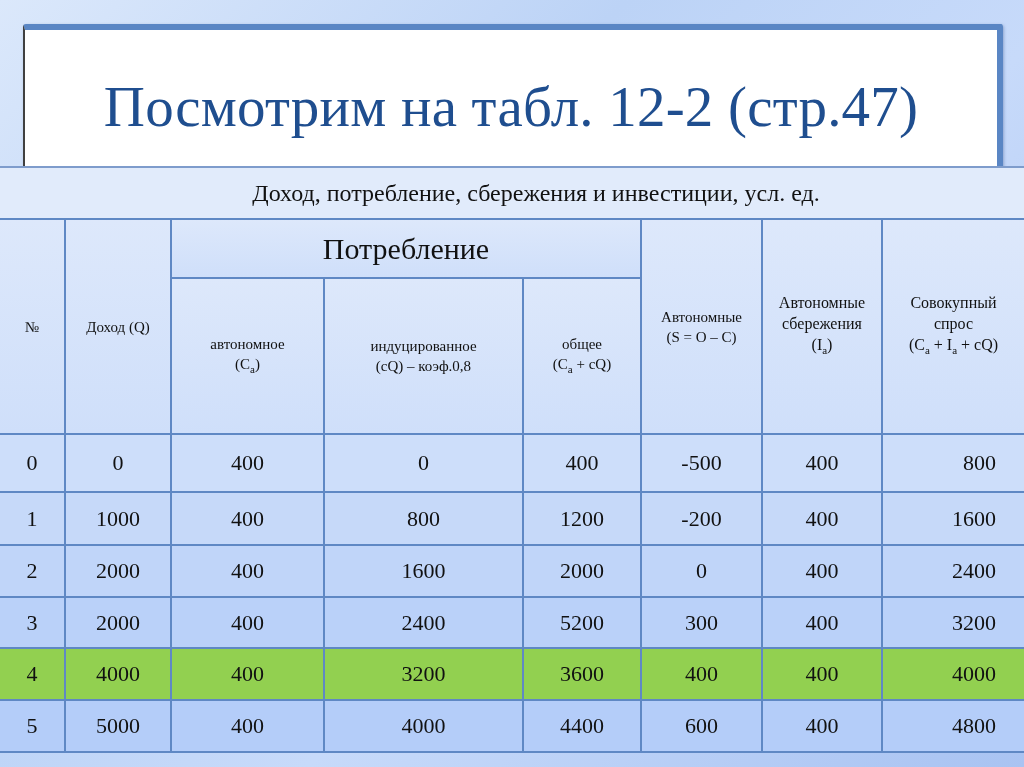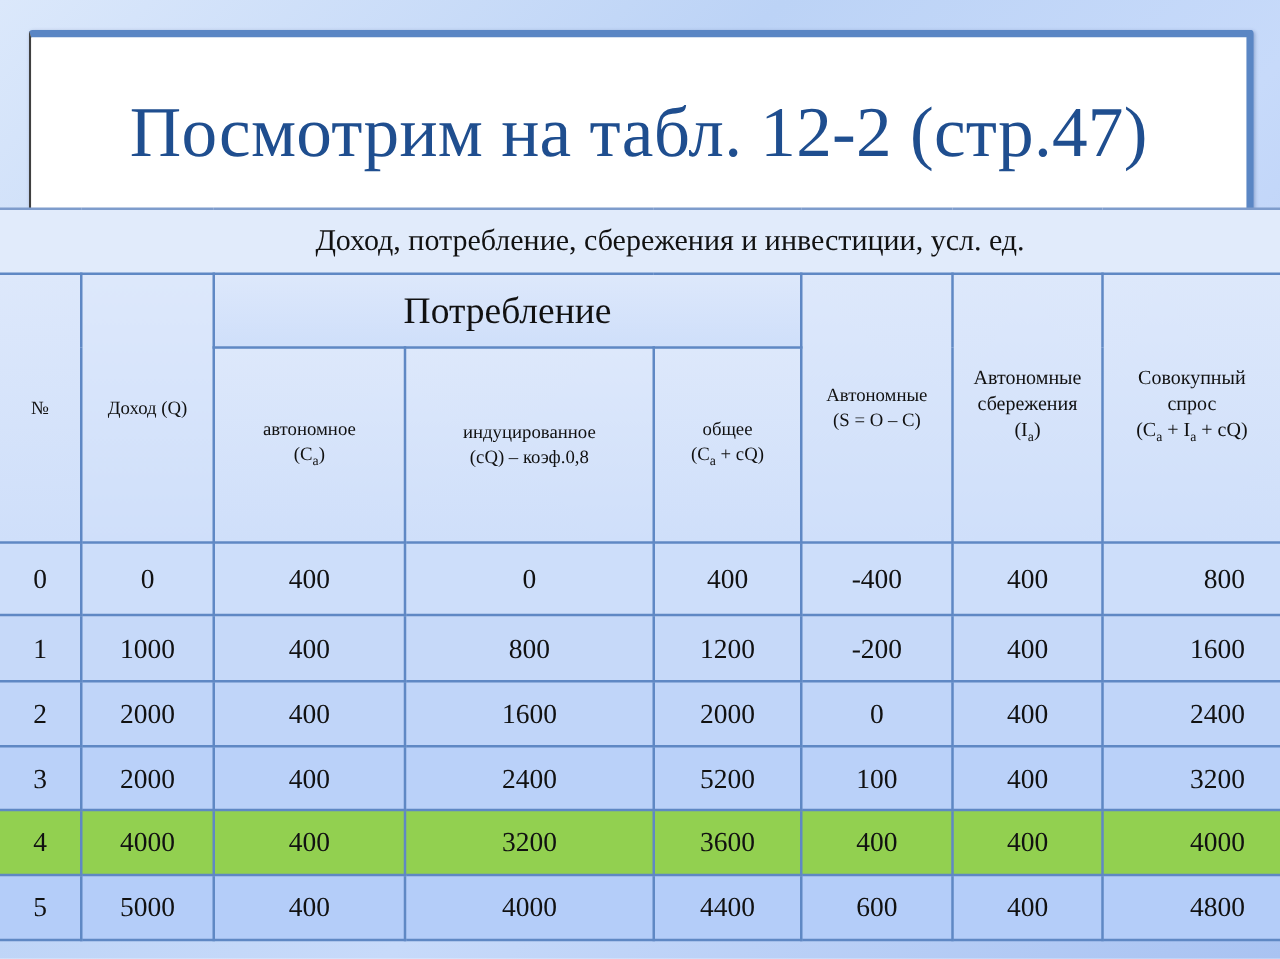--- a/index.html
+++ b/index.html
@@ -126,21 +126,21 @@
         <span>(C</span><span class="sub">a</span><span> + cQ)</span>
       </td>
     </tr>
 
     <tr class="row r0">
       <td class="first">0</td>
       <td>0</td>
       <td>400</td>
       <td>0</td>
       <td class="num-c">400</td>
-      <td>-400</td>
+      <td>-500</td>
       <td>400</td>
       <td class="last right-shift">800</td>
     </tr>
     <tr class="row r1">
       <td class="first">1</td>
       <td>1000</td>
       <td>400</td>
       <td>800</td>
       <td class="num-c">1200</td>
       <td>-200</td>
@@ -156,21 +156,21 @@
       <td>0</td>
       <td>400</td>
       <td class="last right-shift">2400</td>
     </tr>
     <tr class="row r3">
       <td class="first">3</td>
       <td>2000</td>
       <td>400</td>
       <td>2400</td>
       <td class="num-c">5200</td>
-      <td>100</td>
+      <td>300</td>
       <td>400</td>
       <td class="last right-shift">3200</td>
     </tr>
     <tr class="row r4">
       <td class="first">4</td>
       <td>4000</td>
       <td>400</td>
       <td>3200</td>
       <td class="num-c">3600</td>
       <td>400</td>

